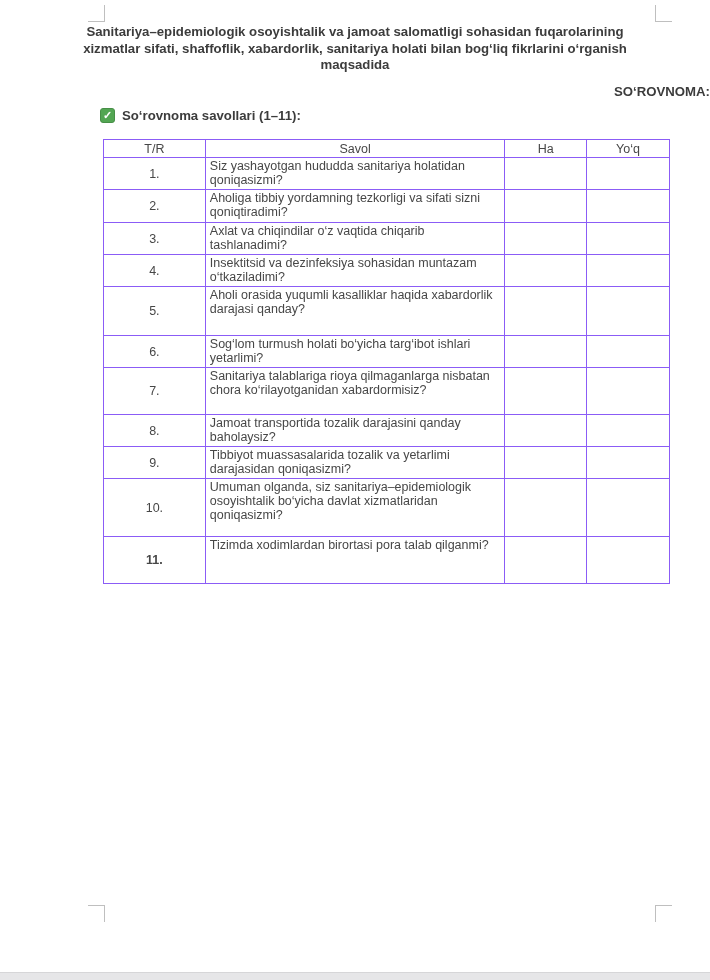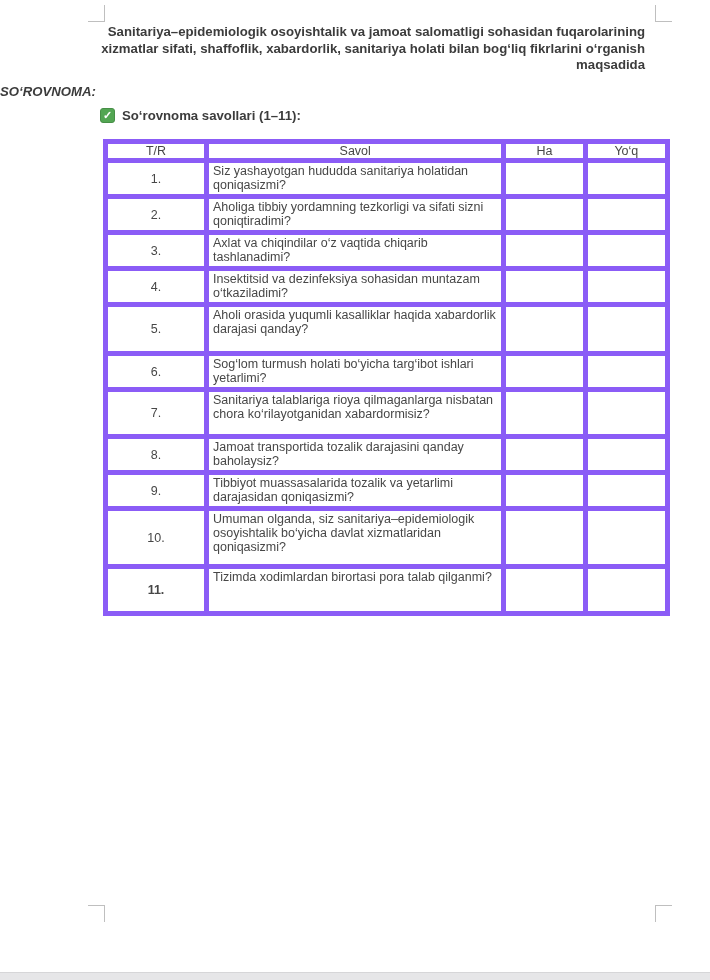--- a/index.html
+++ b/index.html
@@ -14,33 +14,32 @@
   
   .crop { position: absolute; width: 17px; height: 17px; }
   .crop.tl { left: 88px;  top: 5px;   border-right: 1px solid #bfbfbf; border-bottom: 1px solid #bfbfbf; }
   .crop.tr { left: 655px; top: 5px;   border-left: 1px solid #bfbfbf;  border-bottom: 1px solid #bfbfbf; }
   .crop.bl { left: 88px;  top: 905px; border-right: 1px solid #bfbfbf; border-top: 1px solid #bfbfbf; }
   .crop.br { left: 655px; top: 905px; border-left: 1px solid #bfbfbf;  border-top: 1px solid #bfbfbf; }
 
   .doc-title {
     position: absolute;
     top: 24px; left: 65px; width: 580px;
-    text-align: right;
+    text-align: center;
     font-size: 13.2px; line-height: 16.5px;
     font-weight: 700;
     color: #3c3c3c;
   }
   .doc-subtitle {
     position: absolute;
     top: 84px; left: 0; width: 710px;
-    text-align: left;
+    text-align: right;
     font-size: 13.2px;
     font-weight: 700;
     color: #3c3c3c;
-    font-style: italic;
   }
   .section-row {
     position: absolute;
     top: 108px; left: 100px;
     display: flex; align-items: center; gap: 7px;
     font-size: 13.2px; font-weight: 700; color: #3c3c3c;
   }
   .checkbox {
     width: 15px; height: 15px;
     background: #53a653;
@@ -53,21 +52,21 @@
   }
   table.survey {
     position: absolute;
     top: 139px; left: 103px;
     width: 567px;
     border-collapse: collapse;
     font-size: 12.5px; line-height: 14px;
     color: #474747;
   }
   table.survey th, table.survey td {
-    border: 5px solid #8b5cf6;
+    border: 1px solid #8b5cf6;
     font-weight: 400;
   }
   table.survey th {
     height: 18px;
     text-align: center;
     padding: 0 2px;
   }
   td.col-num { text-align: center; vertical-align: middle; padding: 1px 2px; }
   td.col-q   { vertical-align: top; padding: 1px 4px 2px 4px; }
   td.col-ans { vertical-align: top; padding: 1px 3px; }

